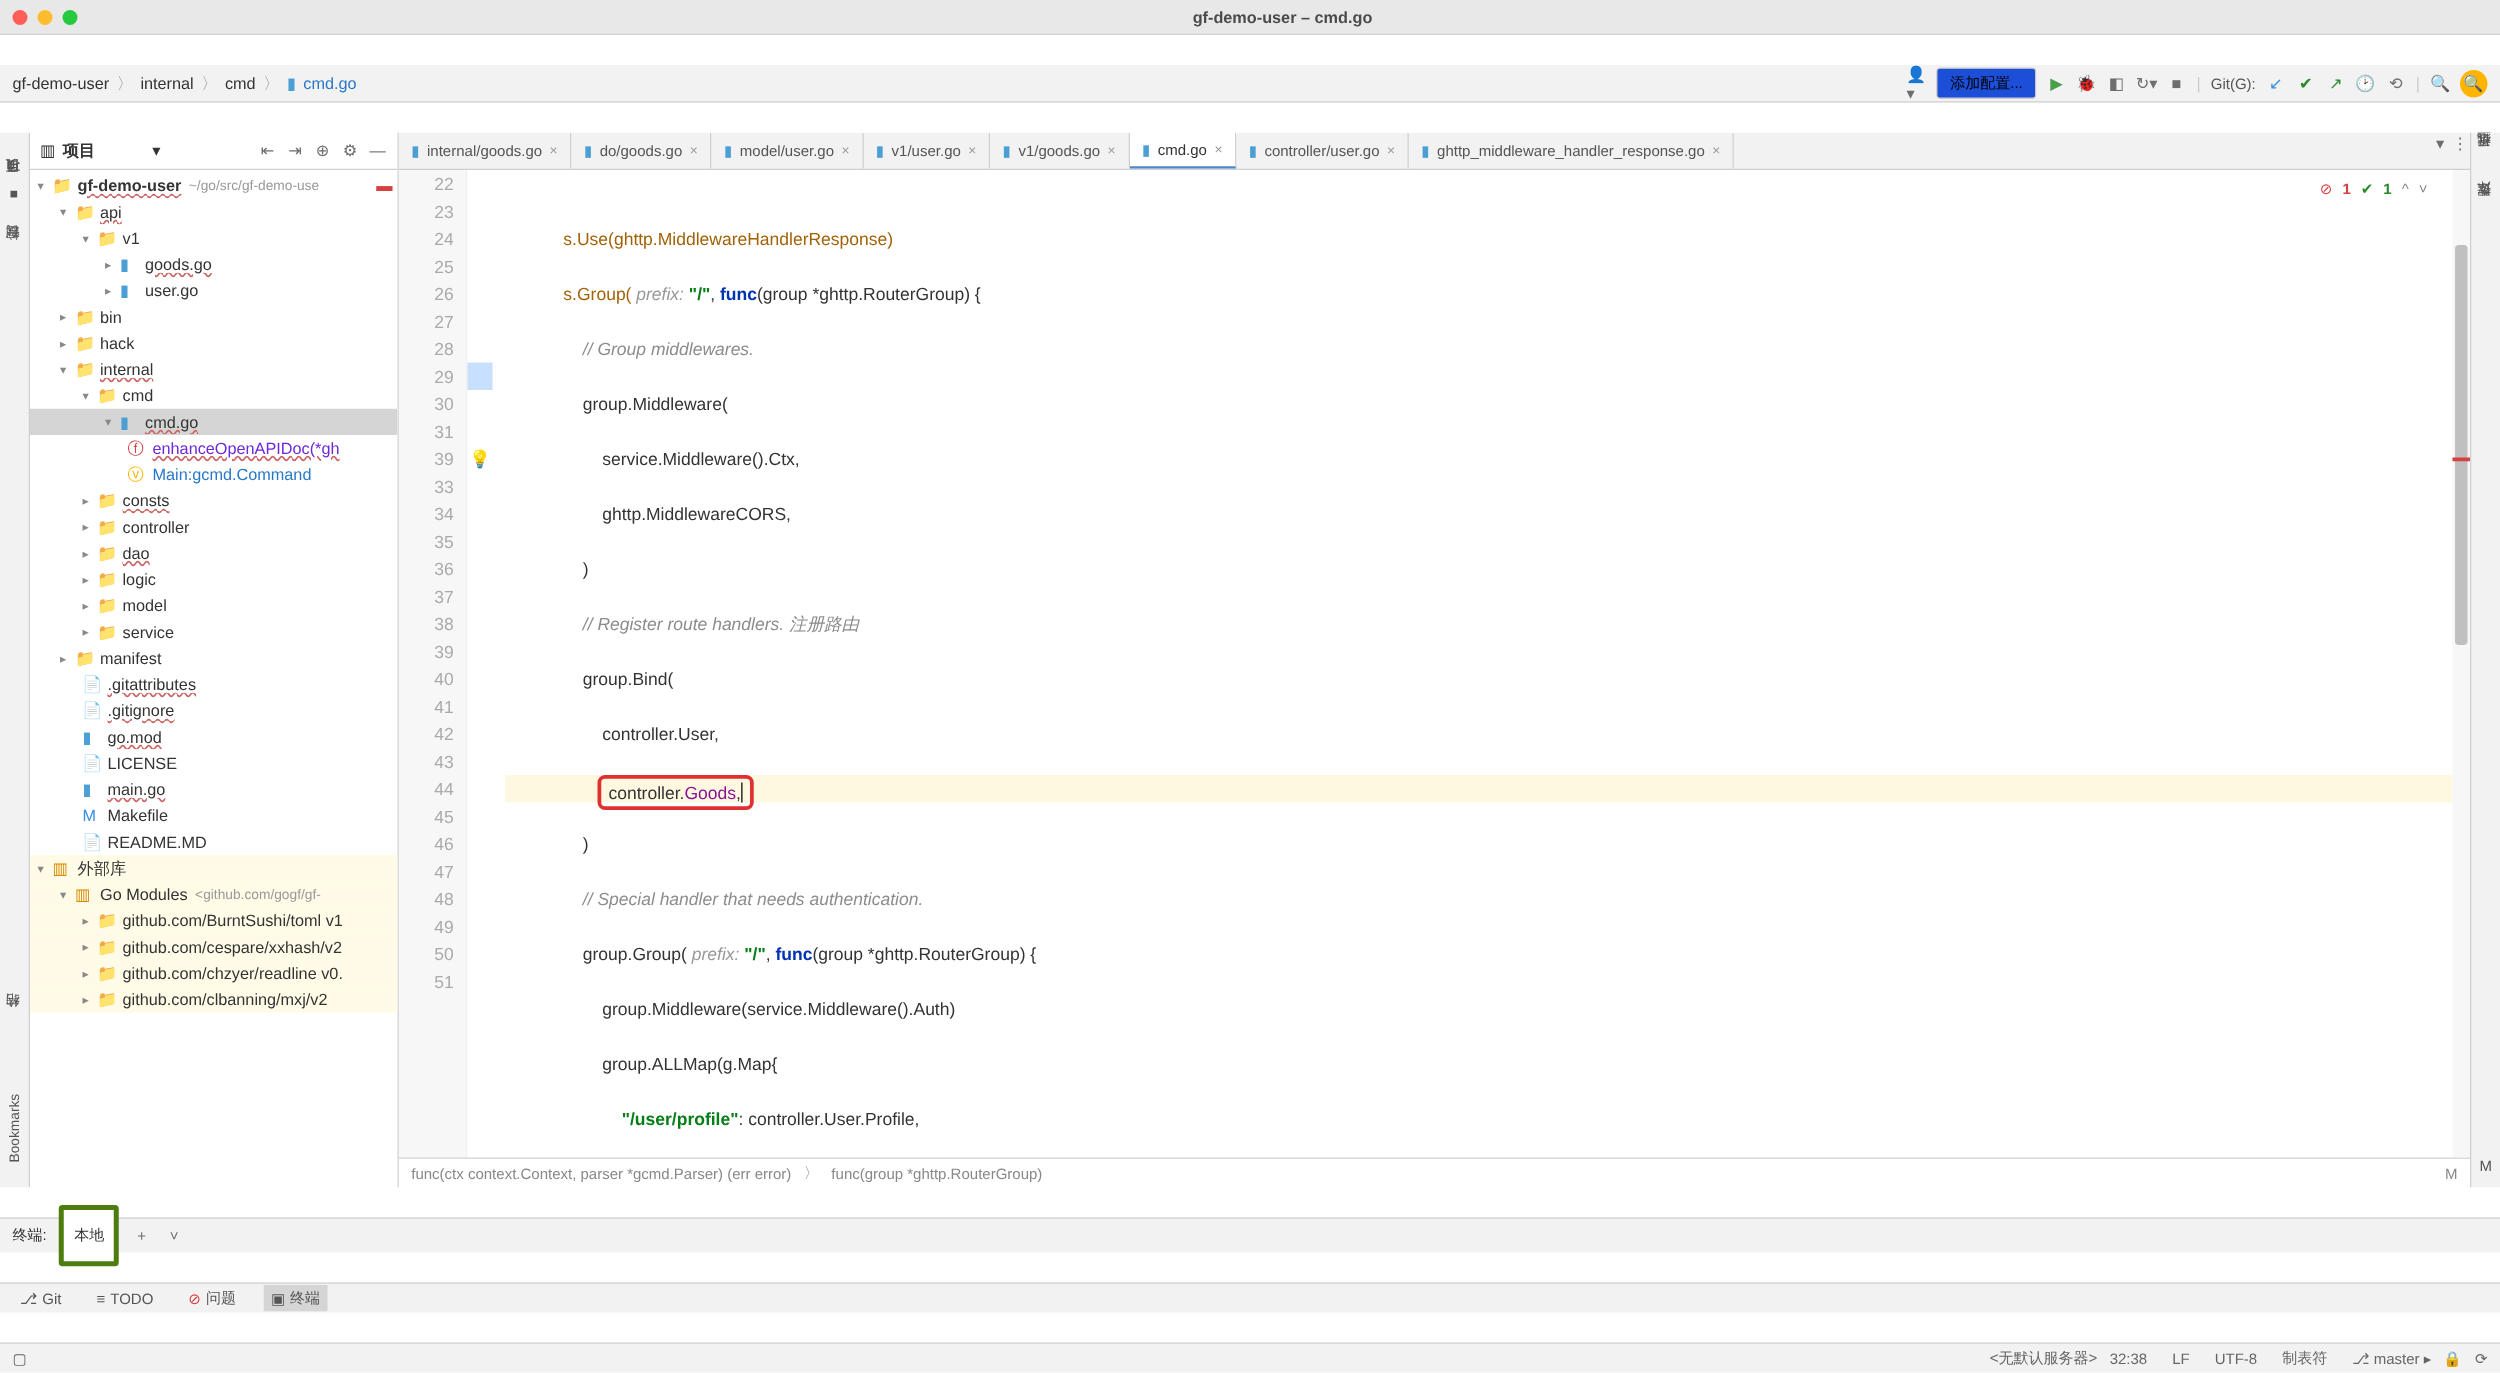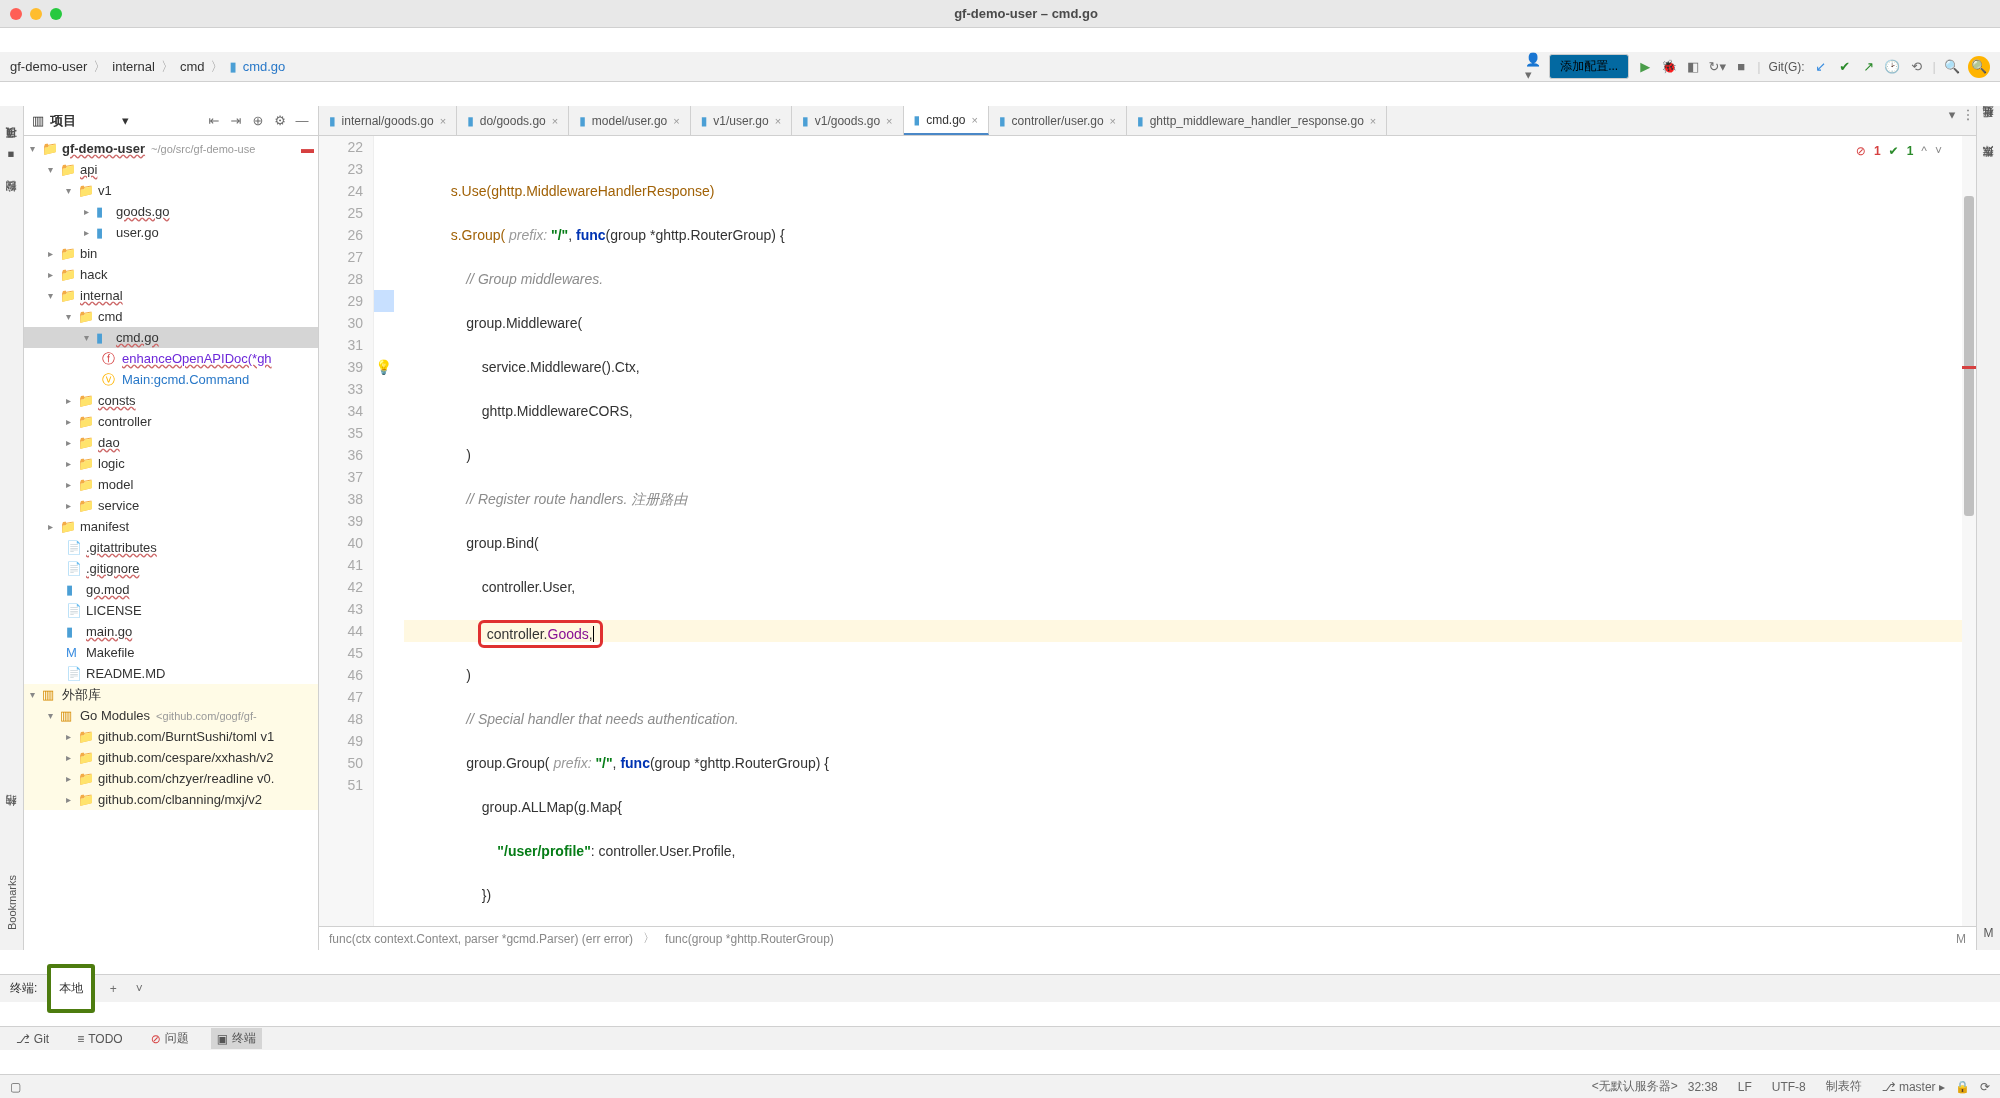--- a/index.html
+++ b/index.html
@@ -9,21 +9,21 @@
 .traffic { display: flex; gap: 8px; }
 .dot { width: 12px; height: 12px; border-radius: 50%; }
 .dot.red { background: #ff5f56; } .dot.yellow { background: #ffbd2e; } .dot.green { background: #27c93f; }
 .title-text { flex: 1; text-align: center; font-weight: 600; color: #4a4a4a; }
 .navbar { height: 30px; background: #f2f2f2; border-bottom: 1px solid #d0d0d0; display: flex; align-items: center; padding: 0 10px; }
 .breadcrumb { display: flex; align-items: center; gap: 6px; flex: 1; }
 .bc-item { color: #333; }
 .bc-sep { color: #999; }
 .bc-file { color: #2878c8; }
 .navbar-right { display: flex; align-items: center; gap: 8px; }
-.btn-config { background: #0369a1; border: 1px solid #ccc; padding: 3px 10px; border-radius: 3px; font-size: 12px; }
+.btn-config { background: #1d4ed8; border: 1px solid #ccc; padding: 3px 10px; border-radius: 3px; font-size: 12px; }
 .icon-sm { width: 16px; height: 16px; display: inline-flex; align-items: center; justify-content: center; color: #6e6e6e; }
 .git-label { color: #555; font-size: 12px; }
 .search-circ { width: 22px; height: 22px; border-radius: 50%; background: #ffb400; display: flex; align-items: center; justify-content: center; }
 .main-area { flex: 1; display: flex; overflow: hidden; }
 .left-tabs { width: 24px; background: #f2f2f2; border-right: 1px solid #d0d0d0; display: flex; flex-direction: column; align-items: center; padding-top: 40px; gap: 40px; }
 .vtab { writing-mode: vertical-rl; transform: rotate(180deg); font-size: 11px; color: #555; cursor: pointer; }
 .right-tabs { width: 24px; background: #f2f2f2; border-left: 1px solid #d0d0d0; display: flex; flex-direction: column; align-items: center; padding-top: 20px; gap: 40px; }
 .project-panel { width: 295px; background: #fff; border-right: 1px solid #d0d0d0; display: flex; flex-direction: column; }
 .proj-header { height: 30px; border-bottom: 1px solid #d0d0d0; display: flex; align-items: center; padding: 0 8px; gap: 6px; }
 .proj-title { font-weight: 700; font-size: 13px; flex: 1; }
@@ -425,20 +425,21 @@
 <div class="code-line">                    <span>service.Middleware().Ctx,</span></div>
 <div class="code-line">                    <span>ghttp.MiddlewareCORS,</span></div>
 <div class="code-line">                <span>)</span></div>
 <div class="code-line">                <span class="cmt">// Register route handlers. 注册路由</span></div>
 <div class="code-line">                <span>group.Bind(</span></div>
 <div class="code-line">                    <span>controller.User,</span></div>
 <div class="code-line hl">                    <span class="redbox"><span>controller.</span><span class="goods">Goods</span><span>,</span><span class="caret"></span></span></div>
 <div class="code-line">                <span>)</span></div>
 <div class="code-line">                <span class="cmt">// Special handler that needs authentication.</span></div>
 <div class="code-line">                <span>group.Group( </span><span class="hint">prefix: </span><span class="str">"/"</span><span>, </span><span class="kw">func</span><span>(group *ghttp.RouterGroup) {</span></div>
+<div class="code-line">                    <span>group.Middleware(service.Middleware().Auth)</span></div>
 <div class="code-line">                    <span>group.ALLMap(g.Map{</span></div>
 <div class="code-line">                        <span class="str">"/user/profile"</span><span>: controller.User.Profile,</span></div>
 <div class="code-line">                    <span>})</span></div>
 <div class="code-line">                <span>})</span></div>
 <div class="code-line">            <span>})</span></div>
 
 
 
 
 

